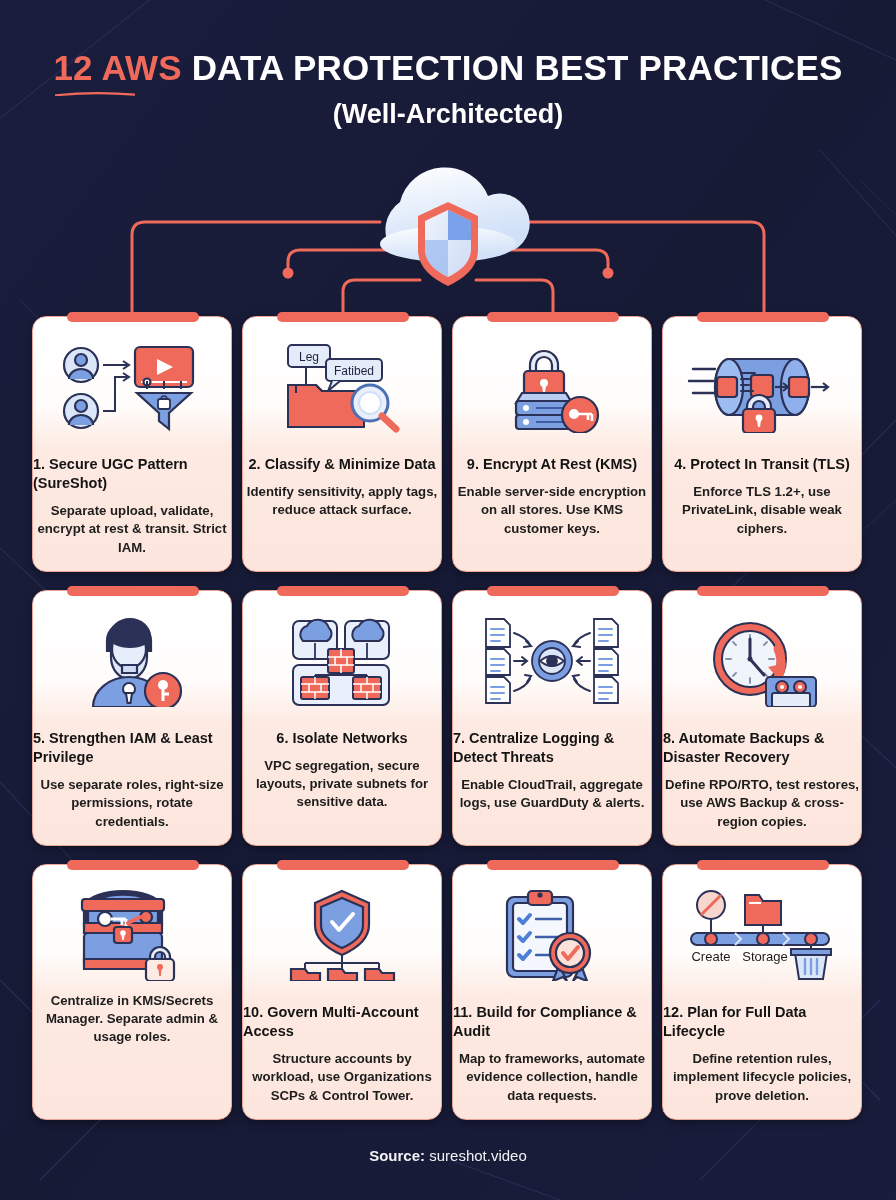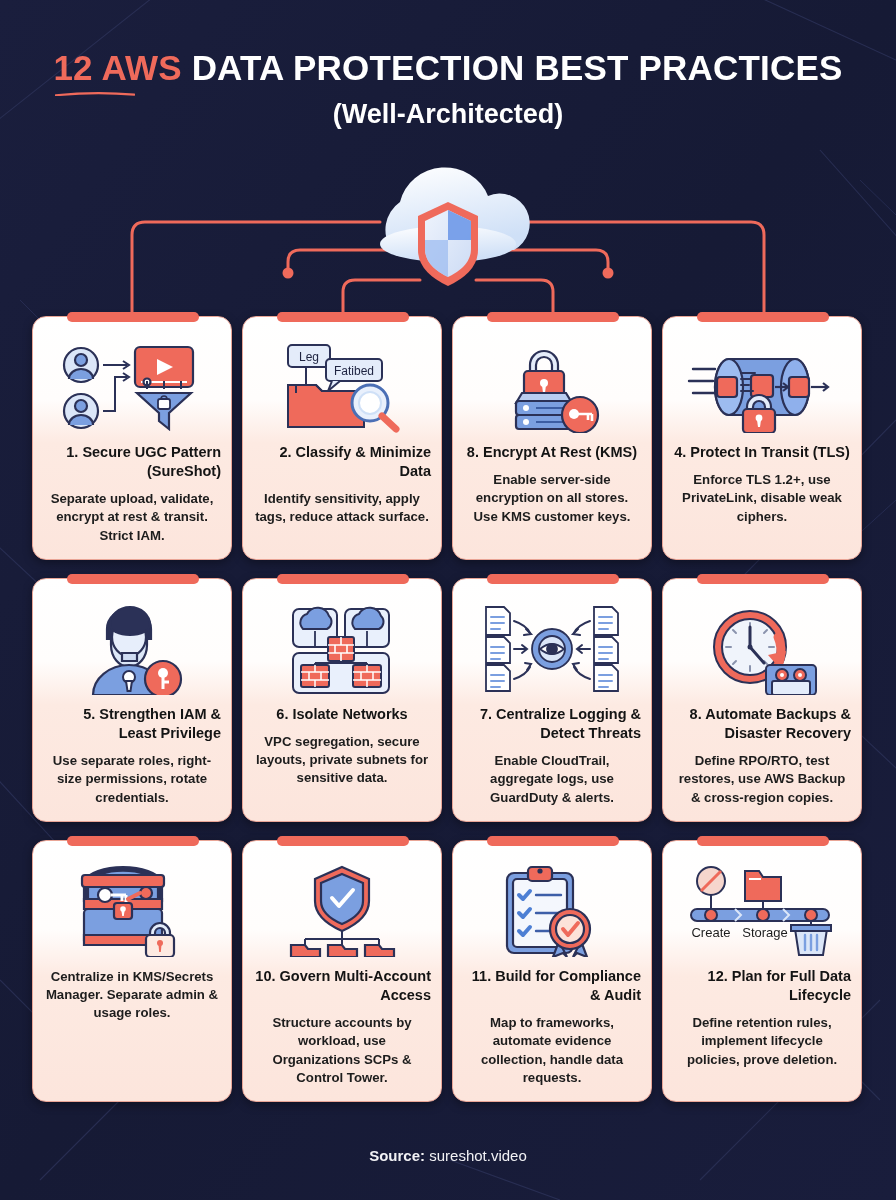--- a/index.html
+++ b/index.html
@@ -34,33 +34,33 @@
     gap:18px 10px;
     z-index:6;
   }
   .card {
     position:relative;
     width:200px;
     border-radius:14px;
     background:linear-gradient(180deg,#ffffff 0%, #fffdfc 34%, #fdeae2 52%, #fce5dc 100%);
     border:1.5px solid #e9a596;
     box-shadow:0 3px 10px rgba(0,0,0,.35);
-    padding:22px 10px 14px;
+    padding:22px 0 14px;
     display:flex; flex-direction:column; align-items:center;
   }
   .card-bar {
     position:absolute; top:-5px; left:34px; width:132px; height:10px;
     border-radius:6px; background:#ef6a5b;
   }
   .card-illu { height:96px; display:flex; align-items:center; justify-content:center; }
   .card-illu svg { display:block; }
   .card-title {
-    margin-top:8px;
+    margin-top:20px;
     font-size:14.5px; font-weight:700; color:#141414;
-    text-align:right; line-height:1.32;
+    text-align:left; line-height:1.32;
   }
   .card-desc {
     margin-top:9px;
     font-size:13.2px; font-weight:700; color:#1d1d1d;
     text-align:center; line-height:1.38;
   }
 
   
   .footer {
     position:absolute; left:0; bottom:36px; width:896px;
@@ -231,21 +231,21 @@
           <circle cx="34" cy="67" r="3" fill="#fff" stroke="none"></circle>
           <circle cx="34" cy="81" r="3" fill="#fff" stroke="none"></circle>
           <path d="M 44 67 L 72 67" stroke="#3c5da3" stroke-width="2"></path>
           <path d="M 44 81 L 72 81" stroke="#3c5da3" stroke-width="2"></path>
           <circle cx="88" cy="74" r="18" fill="#ef6a5b"></circle>
           <circle cx="82" cy="73" r="5" fill="#fff" stroke="none"></circle>
           <path d="M 86 73 L 100 73 M 96 73 L 96 79 M 100 73 L 100 80" stroke="#fff" stroke-width="2.6"></path>
         </g>
       </svg>
     </div>
-    <div class="card-title">8. Encrypt At Rest (KMS)</div>
+    <div class="card-title">9. Encrypt At Rest (KMS)</div>
     <div class="card-desc">Enable server-side encryption on all stores. Use KMS customer keys.</div>
   </div>
 
   <div class="card r1">
     <div class="card-bar"></div>
     <div class="card-illu">
       <svg width="155" height="92" viewBox="0 0 155 92">
         <g stroke="#2b3157" stroke-width="2.2" fill="none">
           <path d="M 8 28 L 30 28 M 4 40 L 28 40 M 8 52 L 30 52" stroke-width="2.4" stroke-linecap="round"></path>
           <path d="M 44 18 L 110 18 a 14 28 0 0 1 0 56 L 44 74 a 14 28 0 0 1 0 -56 Z" fill="#7b9fe0"></path>

